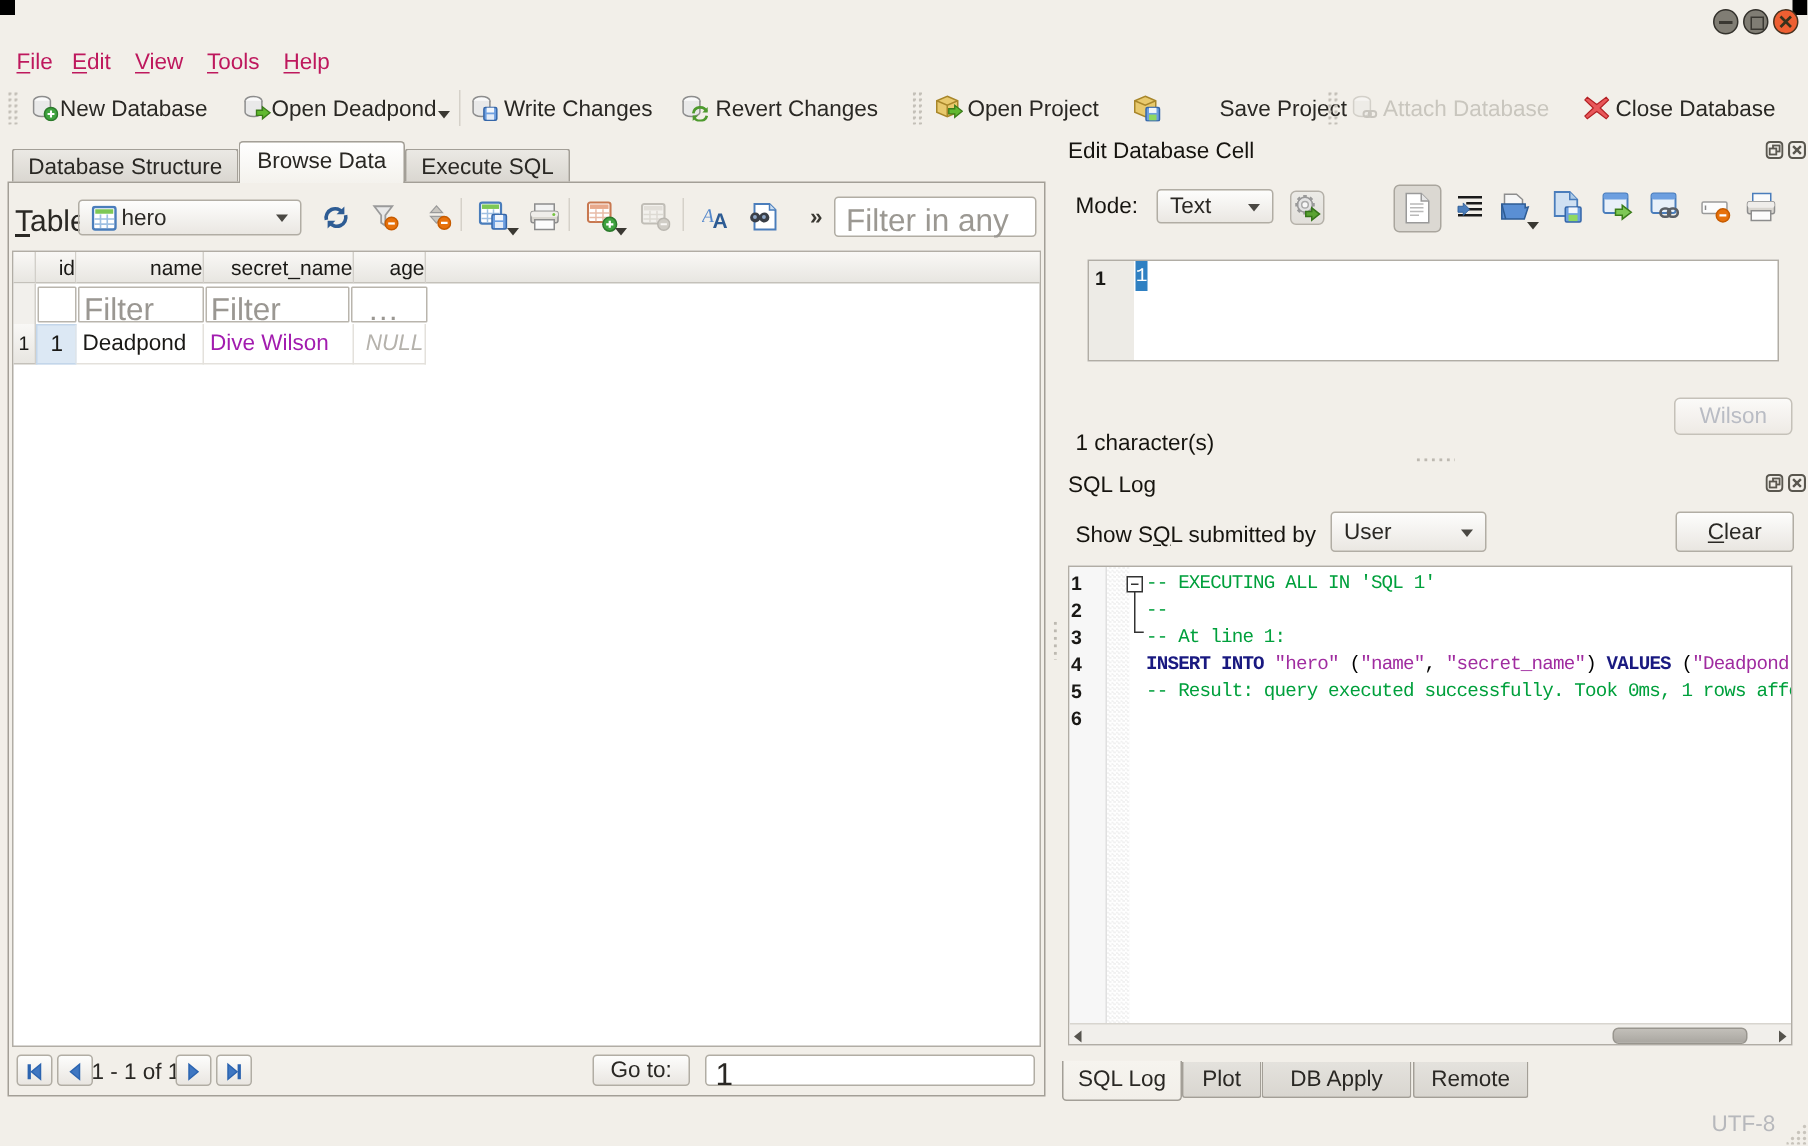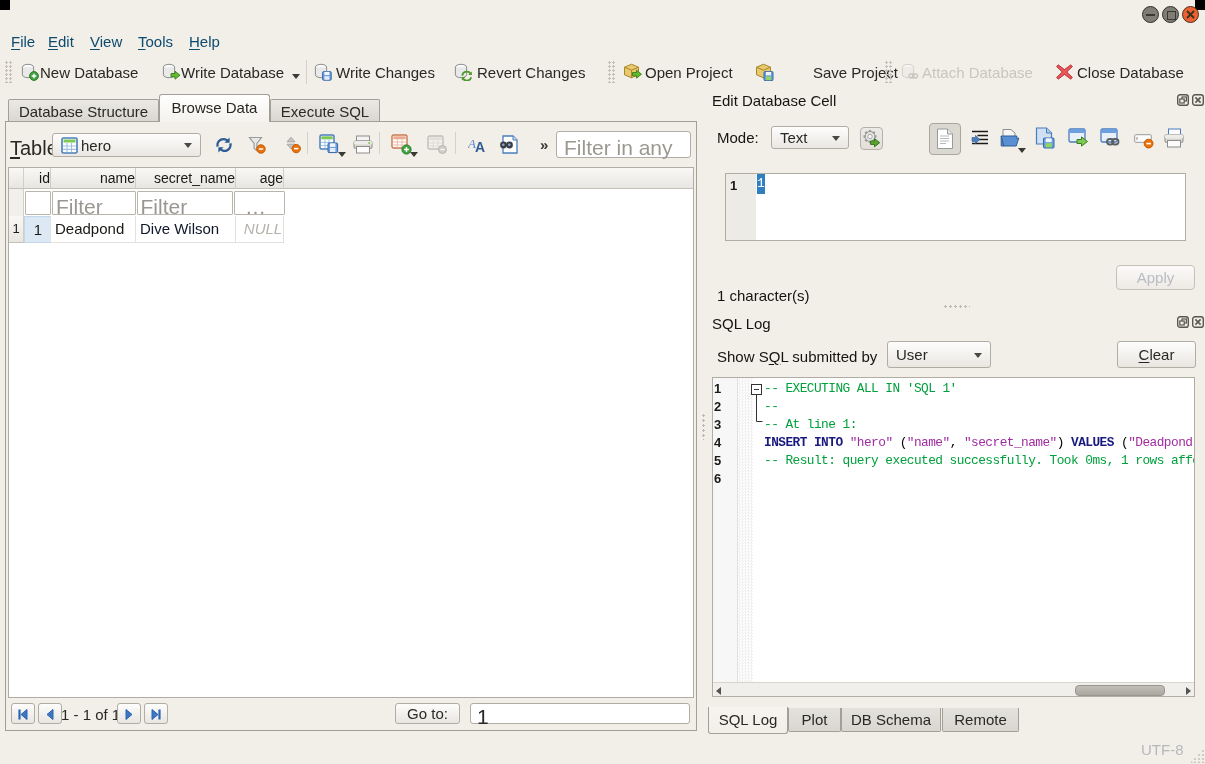--- a/index.html
+++ b/index.html
@@ -4,21 +4,21 @@
 <style>
   html,body{margin:0;padding:0;}
   body{width:1205px;height:764px;overflow:hidden;font-family:"Liberation Sans",sans-serif;background:#f2efe9;}
   .abs{position:absolute;}
   #win{position:relative;width:1205px;height:764px;background:#f2efe9;}
   
   #titlebar{left:0;top:0;width:1205px;height:29px;background:linear-gradient(#4e4c46,#3b3a35);border-radius:5px 5px 0 0;border-bottom:1px solid #282723;box-sizing:border-box;}
   #title{width:100%;text-align:center;color:#dfdcd5;font-size:15px;font-weight:bold;line-height:28px;}
   .winbtn{position:absolute;top:6px;width:17px;height:17px;border-radius:50%;box-sizing:border-box;}
   
-  #menubar{left:0;top:29px;width:1205px;height:25px;background:#f2efe9;color:#0c4a6e;font-size:15px;}
+  #menubar{left:0;top:29px;width:1205px;height:25px;background:#f2efe9;color:#be185d;font-size:15px;}
   .menuitem{position:absolute;top:4px;}
   .mn{text-decoration:underline;text-underline-offset:2px;}
   
   #toolbar{left:0;top:54px;width:1205px;height:36px;background:#f2efe9;color:#2a2824;font-size:15px;}
   .tbtxt{position:absolute;top:10px;}
   .gray{color:#c9c6be;}
   .sep{position:absolute;top:6px;width:1px;height:24px;background:#d5d1c9;}
   .handle{position:absolute;top:7px;width:7px;height:22px;background:radial-gradient(circle at 1.5px 1.5px,#c4c0b8 1px,transparent 1.2px);background-size:4px 4px;}
   
   .tab{position:absolute;box-sizing:border-box;font-size:15px;color:#2a2824;text-align:center;}
@@ -71,21 +71,21 @@
         <path d="M1.4 4.2v7.6c0 1.6 2.5 2.9 5.6 2.9s5.6-1.3 5.6-2.9V4.2" fill="#e9e9e9" stroke="#8d8d8d"></path>
         <circle cx="13" cy="13" r="4.4" fill="#3fa33f" stroke="#2c7a2c"></circle>
         <path d="M13 10.7v4.6M10.7 13h4.6" stroke="#fff" stroke-width="1.4"></path>
       </svg>
     <span class="tbtxt" style="left:40px;">New Database</span>
     <svg class="abs" style="left:162px;top:9px;" width="19" height="18">
         <ellipse cx="7" cy="4.2" rx="5.6" ry="2.9" fill="#fafafa" stroke="#8d8d8d"></ellipse>
         <path d="M1.4 4.2v7.6c0 1.6 2.5 2.9 5.6 2.9s5.6-1.3 5.6-2.9V4.2" fill="#e9e9e9" stroke="#8d8d8d"></path>
         <path d="M9 10.5h4v-2.3l5 4l-5 4v-2.3h-4z" fill="#61b930" stroke="#3b7d1a" stroke-width="0.9"></path>
       </svg>
-    <span class="tbtxt" style="left:181px;">Write Database</span>
+    <span class="tbtxt" style="left:181px;">Open Deadpond</span>
     <div class="abs" style="left:292px;top:20px;width:0;height:0;border-left:4.5px solid transparent;border-right:4.5px solid transparent;border-top:5.5px solid #3a3832;"></div>
     <div class="sep" style="left:306px;"></div>
     <svg class="abs" style="left:314px;top:9px;" width="18" height="18">
         <ellipse cx="7" cy="4.2" rx="5.6" ry="2.9" fill="#fafafa" stroke="#8d8d8d"></ellipse>
         <path d="M1.4 4.2v7.6c0 1.6 2.5 2.9 5.6 2.9s5.6-1.3 5.6-2.9V4.2" fill="#e9e9e9" stroke="#8d8d8d"></path>
         <rect x="8.6" y="8.6" width="8.6" height="8.6" rx="1" fill="#6d9fe0" stroke="#3566a8"></rect>
         <rect x="10.4" y="8.8" width="5" height="3.2" fill="#f2f6fb"></rect>
         <rect x="10.4" y="13.2" width="5" height="3.6" fill="#e4ecf7"></rect>
       </svg>
     <span class="tbtxt" style="left:336px;">Write Changes</span>
@@ -228,21 +228,21 @@
     <div class="input" style="left:127.5px;top:23px;width:96px;height:24px;border-color:#b9b5ad;border-radius:1px;">
         <span style="position:absolute;left:3px;top:3px;color:#9a9792;">Filter</span>
       </div>
     <div class="input" style="left:225px;top:23px;width:51px;height:24px;border-color:#b9b5ad;border-radius:1px;">
         <span style="position:absolute;left:10px;top:3px;color:#9a9792;">…</span>
       </div>
 
     <div class="abs" style="left:0;top:48px;width:15px;height:27px;background:linear-gradient(#f9f8f6,#e8e6e1);border-right:1px solid #d2cfc9;border-bottom:1px solid #c4c1ba;box-sizing:border-box;font-size:13px;text-align:center;line-height:26px;color:#1a1916;">1</div>
     <div class="abs" style="left:15px;top:48px;width:27px;height:27px;background:#dce8f4;border:1px solid #c3d6ea;border-right:1px solid #dde4ea;box-sizing:border-box;font-size:15px;text-align:right;line-height:25px;color:#1a1916;"><span style="margin-right:8px;">1</span></div>
     <div class="abs" style="left:42px;top:48px;width:85px;height:27px;border-right:1px solid #e4e1dc;border-bottom:1px solid #e4e1dc;box-sizing:border-box;font-size:15px;line-height:26px;color:#1a1916;"><span style="margin-left:4px;">Deadpond</span></div>
-    <div class="abs" style="left:127px;top:48px;width:100px;height:27px;border-right:1px solid #e4e1dc;border-bottom:1px solid #e4e1dc;box-sizing:border-box;font-size:15px;line-height:26px;color:#0f172a;"><span style="margin-left:4px;">Dive Wilson</span></div>
+    <div class="abs" style="left:127px;top:48px;width:100px;height:27px;border-right:1px solid #e4e1dc;border-bottom:1px solid #e4e1dc;box-sizing:border-box;font-size:15px;line-height:26px;color:#a21caf;"><span style="margin-left:4px;">Dive Wilson</span></div>
     <div class="abs" style="left:227px;top:48px;width:48px;height:27px;border-right:1px solid #e4e1dc;border-bottom:1px solid #e4e1dc;box-sizing:border-box;font-size:15px;font-style:italic;text-align:center;line-height:26px;color:#b5b2ac;"><span style="margin-left:7px;">NULL</span></div>
   </div>
 
   <div class="abs" style="left:8px;top:700px;width:686px;height:30px;background:#f2efe9;"></div>
   <div class="btn" style="left:11px;top:703px;width:24px;height:21px;"><svg width="22" height="19" style="margin-top:1px;">
         <path d="M7.5 4.5v10" stroke="#2b64b0" stroke-width="2.2"></path>
         <path d="M15 4.5L9 9.5l6 5z" fill="#3f77c2" stroke="#2b64b0" stroke-width="1"></path>
       </svg></div>
   <div class="btn" style="left:38px;top:703px;width:24px;height:21px;"><svg width="22" height="19" style="margin-top:1px;">
         <path d="M14 4.5L8 9.5l6 5z" fill="#3f77c2" stroke="#2b64b0" stroke-width="1"></path>
@@ -334,21 +334,21 @@
       <rect x="3.5" y="12.5" width="13" height="6.5" fill="#fcfcfc" stroke="#8d8d8d"></rect>
     </svg>
 
   <div class="abs" style="left:725px;top:173px;width:461px;height:68px;background:#fff;border:1px solid #b1ada5;box-sizing:border-box;">
     <div style="position:absolute;left:0;top:0;width:30px;height:66px;background:#edebe6;"></div>
     <div style="position:absolute;left:4px;top:4px;font-size:13px;font-weight:bold;color:#1a1916;">1</div>
     <div style="position:absolute;left:31px;top:0px;width:8px;height:20px;background:#2f80c2;color:#ffffff;font-family:'Liberation Mono',monospace;font-size:13px;line-height:19px;text-align:center;">1</div>
   </div>
 
   <div class="abs" style="left:717px;top:287px;font-size:15px;color:#16140f;">1 character(s)</div>
-  <div class="btn" style="left:1116px;top:265px;width:79px;height:25px;line-height:24px;color:#b9bcc4;background:linear-gradient(#fbfaf8,#eeeae5);border-color:#c5c1b9;border-radius:4px;">Apply</div>
+  <div class="btn" style="left:1116px;top:265px;width:79px;height:25px;line-height:24px;color:#b9bcc4;background:linear-gradient(#fbfaf8,#eeeae5);border-color:#c5c1b9;border-radius:4px;">Wilson</div>
 
   <div class="abs" style="left:944px;top:305px;width:26px;height:5px;background:radial-gradient(circle at 1.5px 1.5px,#bdb9b1 1px,transparent 1.2px);background-size:5px 5px;"></div>
 
   <div class="abs" style="left:712px;top:315px;font-size:15px;color:#16140f;">SQL Log</div>
   <svg class="abs" style="left:1177px;top:316px;" width="12" height="12">
       <rect x="0.7" y="0.7" width="10.6" height="10.6" rx="2.4" fill="none" stroke="#5a574f" stroke-width="1.4"></rect>
       <rect x="5" y="3" width="4.4" height="4" fill="none" stroke="#5a574f" stroke-width="1.2"></rect>
       <rect x="2.8" y="5" width="4.4" height="4" fill="#f2efe9" stroke="#5a574f" stroke-width="1.2"></rect>
     </svg>
   <svg class="abs" style="left:1191.5px;top:316px;" width="12" height="12">
@@ -381,21 +381,21 @@
 
     <div style="position:absolute;left:0;bottom:0;width:481px;height:14px;background:#f1efeb;border-top:1px solid #d8d5cf;box-sizing:border-box;">
       <div style="position:absolute;left:3px;top:4px;width:0;height:0;border-top:4px solid transparent;border-bottom:4px solid transparent;border-right:5px solid #55534d;"></div>
       <div style="position:absolute;right:3px;top:4px;width:0;height:0;border-top:4px solid transparent;border-bottom:4px solid transparent;border-left:5px solid #55534d;"></div>
       <div style="position:absolute;left:362px;top:2px;width:88px;height:9px;background:linear-gradient(#c2bfb9,#aaa7a1);border:1px solid #98958e;border-radius:4px;"></div>
     </div>
   </div>
 
   <div class="tab active" style="left:708px;top:707px;width:80px;height:27px;line-height:26px;border-top:none;border-bottom:1px solid #a39f97;border-radius:0 0 3px 3px;background:linear-gradient(#f6f4ef,#f2efe9);">SQL Log</div>
   <div class="tab inactive" style="left:788px;top:708px;width:53px;height:24px;line-height:23px;background:linear-gradient(#e4e2dd,#d9d6d0);border-top:none;border-bottom:1px solid #a39f97;border-radius:0 0 2px 2px;">Plot</div>
-  <div class="tab inactive" style="left:841px;top:708px;width:100px;height:24px;line-height:23px;background:linear-gradient(#e4e2dd,#d9d6d0);border-top:none;border-bottom:1px solid #a39f97;border-radius:0 0 2px 2px;">DB Schema</div>
+  <div class="tab inactive" style="left:841px;top:708px;width:100px;height:24px;line-height:23px;background:linear-gradient(#e4e2dd,#d9d6d0);border-top:none;border-bottom:1px solid #a39f97;border-radius:0 0 2px 2px;">DB Apply</div>
   <div class="tab inactive" style="left:942px;top:708px;width:77px;height:24px;line-height:23px;background:linear-gradient(#e4e2dd,#d9d6d0);border-top:none;border-bottom:1px solid #a39f97;border-radius:0 0 2px 2px;">Remote</div>
 
   <div class="abs" style="left:1141px;top:741px;font-size:15px;color:#b7b8bc;">UTF-8</div>
   <svg class="abs" style="left:1191px;top:749px;" width="14" height="14">
       <g fill="#c8c4bc">
         <circle cx="12" cy="2" r="1.1"></circle>
         <circle cx="8" cy="6" r="1.1"></circle>
         <circle cx="12" cy="6" r="1.1"></circle>
         <circle cx="4" cy="10" r="1.1"></circle>
         <circle cx="8" cy="10" r="1.1"></circle>

